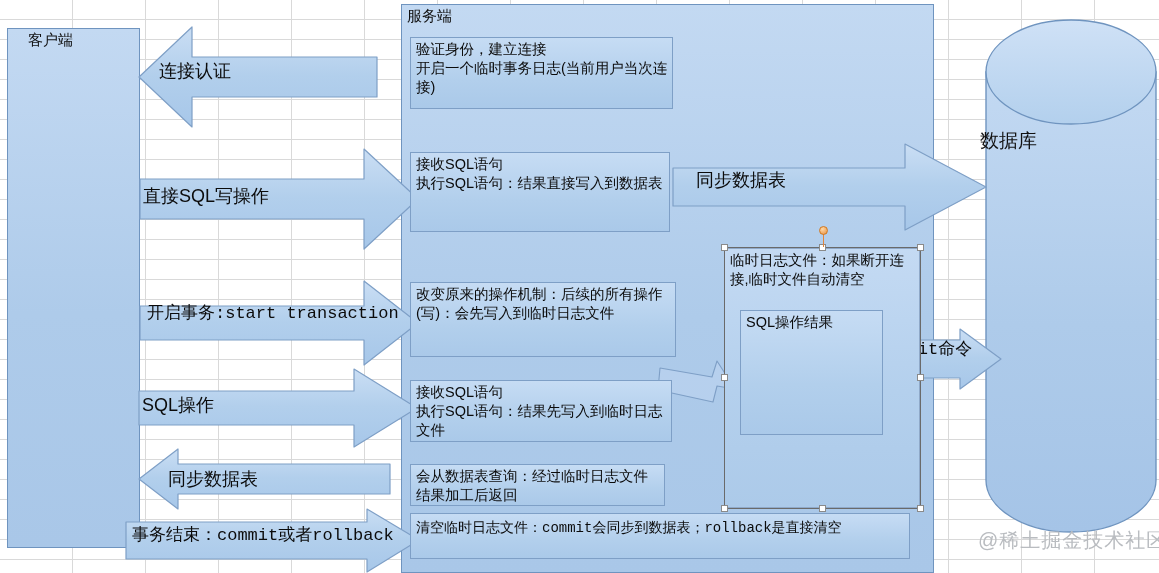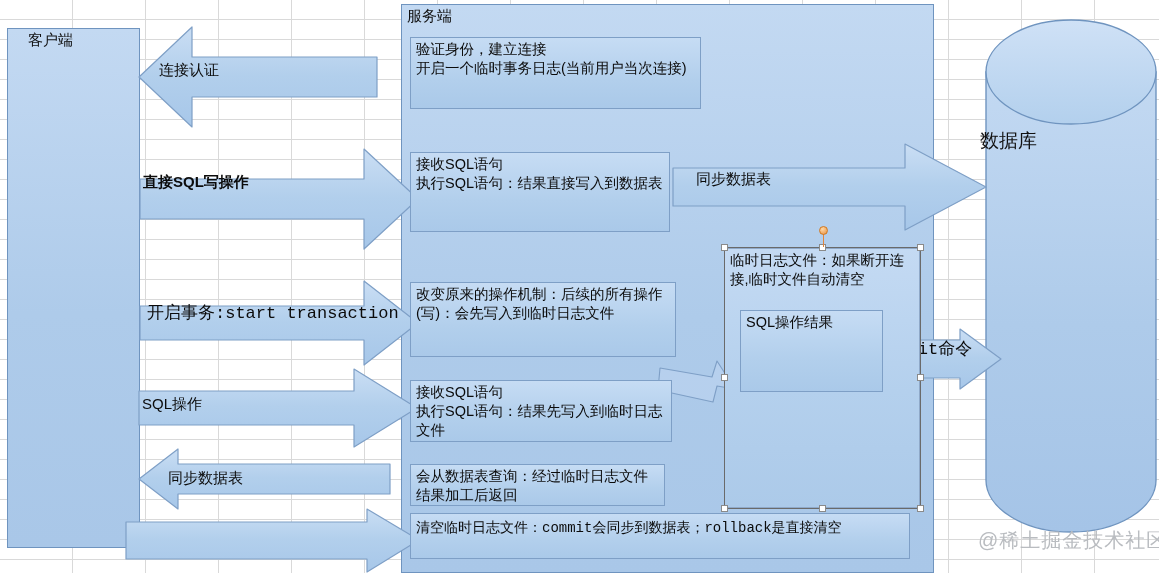--- a/index.html
+++ b/index.html
@@ -36,21 +36,21 @@
     box-sizing:border-box;
     font-size:14.5px;color:#0b0b0b;
     line-height:19px;
     padding:2px 4px 0 5px;
     letter-spacing:0px;
   }
   .txtbox.mono{font-family:"Liberation Mono","DejaVu Sans Mono",monospace;font-size:14px;}
   .arrow{position:absolute;}
   .arrow svg{display:block;width:100%;height:100%;overflow:visible;}
   .arrow-label{
-    position:absolute;font-size:15px;color:#0b0b0b;white-space:nowrap;line-height:1;
+    position:absolute;font-size:18px;color:#0b0b0b;white-space:nowrap;line-height:1;
   }
   .arrow-label.mono{font-family:"Liberation Mono","DejaVu Sans Mono",monospace;font-size:17px;}
   .cyl{position:absolute;}
   .handle{
     position:absolute;width:7px;height:7px;background:#ffffff;
     border:1px solid #8a8a8a;box-sizing:border-box;
   }
   .rot-stem{position:absolute;width:1px;background:#e0853c;}
   .rot-knob{
     position:absolute;width:9px;height:9px;border-radius:50%;
@@ -113,21 +113,21 @@
       <defs>
         <linearGradient id="ag2" x1="0" y1="0" x2="0" y2="1">
           <stop offset="0%" stop-color="#cadef4"></stop>
           <stop offset="48%" stop-color="#b2cfec"></stop>
           <stop offset="100%" stop-color="#a7c7e9"></stop>
         </linearGradient>
       </defs>
       <path d="M1,31 L225,31 L225,1 L279,51 L225,101 L225,71 L1,71 Z" fill="url(#ag2)" stroke="#7e9fc6" stroke-width="1.2" stroke-linejoin="round"></path>
     </svg>
   </div>
-  <div class="arrow-label" style="left:143px;top:174px;font-weight:bold;">直接SQL写操作</div>
+  <div class="arrow-label" style="left:143px;top:187px;">直接SQL写操作</div>
 
   <div class="arrow" style="left:139px;top:280px;width:280px;height:86px;">
     <svg viewBox="0 0 280 86" preserveAspectRatio="none">
       <defs>
         <linearGradient id="ag3" x1="0" y1="0" x2="0" y2="1">
           <stop offset="0%" stop-color="#cadef4"></stop>
           <stop offset="48%" stop-color="#b2cfec"></stop>
           <stop offset="100%" stop-color="#a7c7e9"></stop>
         </linearGradient>
       </defs>
@@ -169,20 +169,21 @@
       <defs>
         <linearGradient id="ag6" x1="0" y1="0" x2="0" y2="1">
           <stop offset="0%" stop-color="#cadef4"></stop>
           <stop offset="48%" stop-color="#b2cfec"></stop>
           <stop offset="100%" stop-color="#a7c7e9"></stop>
         </linearGradient>
       </defs>
       <path d="M1,14 L242,14 L242,1 L294,32 L242,64 L242,51 L1,51 Z" fill="url(#ag6)" stroke="#7e9fc6" stroke-width="1.2" stroke-linejoin="round"></path>
     </svg>
   </div>
+  <div class="arrow-label mono" style="left:132px;top:527px;">事务结束：commit或者rollback</div>
 
   <div class="arrow" style="left:672px;top:143px;width:315px;height:88px;">
     <svg viewBox="0 0 315 88" preserveAspectRatio="none">
       <defs>
         <linearGradient id="ag7" x1="0" y1="0" x2="0" y2="1">
           <stop offset="0%" stop-color="#cadef4"></stop>
           <stop offset="48%" stop-color="#b2cfec"></stop>
           <stop offset="100%" stop-color="#a7c7e9"></stop>
         </linearGradient>
       </defs>
@@ -204,38 +205,38 @@
     </svg>
   </div>
   <div class="arrow-label mono" style="left:877px;top:341px;">commit命令</div>
 
   <div class="arrow" style="left:655px;top:358px;width:82px;height:52px;">
     <svg viewBox="0 0 82 52" preserveAspectRatio="none">
       <path d="M3,32 L58,44 L62,28 L80,31 L62,3 L57,19 L5,10 Z" fill="#bfd6f0" fill-opacity="0.55" stroke="#7e9fc6" stroke-width="1.1" stroke-linejoin="round"></path>
     </svg>
   </div>
 
-  <div class="txtbox" style="left:410px;top:37px;width:291px;height:72px;white-space:pre-line;">验证身份，建立连接
+  <div class="txtbox" style="left:410px;top:37px;width:263px;height:72px;white-space:pre-line;">验证身份，建立连接
 开启一个临时事务日志(当前用户当次连接)</div>
 
   <div class="txtbox" style="left:410px;top:152px;width:260px;height:80px;white-space:pre-line;">接收SQL语句
 执行SQL语句：结果直接写入到数据表</div>
 
   <div class="txtbox" style="left:410px;top:282px;width:266px;height:75px;">改变原来的操作机制：后续的所有操作(写)：会先写入到临时日志文件</div>
 
   <div class="txtbox" style="left:410px;top:380px;width:262px;height:62px;white-space:pre-line;">接收SQL语句
 执行SQL语句：结果先写入到临时日志文件</div>
 
   <div class="txtbox" style="left:410px;top:464px;width:255px;height:42px;">会从数据表查询：经过临时日志文件结果加工后返回</div>
 
   <div class="txtbox mono" style="left:410px;top:513px;width:500px;height:46px;white-space:nowrap;padding-top:5px;">清空临时日志文件：commit会同步到数据表；rollback是直接清空</div>
 
   <div class="txtbox" style="left:724px;top:248px;width:196px;height:260px;background:linear-gradient(to bottom,#c4daf3 0%,#b4d0ed 55%,#accae9 100%);border:1px solid #8fa9c9;">临时日志文件：如果断开连接,临时文件自动清空</div>
 
-  <div class="txtbox" style="left:740px;top:310px;width:143px;height:82px;">SQL操作结果</div>
+  <div class="txtbox" style="left:740px;top:310px;width:143px;height:125px;">SQL操作结果</div>
 
   <div class="sel-edge" style="left:724px;top:247px;width:197px;height:1px;"></div>
   <div class="sel-edge" style="left:724px;top:508px;width:197px;height:1px;"></div>
   <div class="sel-edge" style="left:724px;top:247px;width:1px;height:262px;"></div>
   <div class="sel-edge" style="left:920px;top:247px;width:1px;height:262px;"></div>
 
   <div class="handle" style="left:721px;top:244px;"></div>
   <div class="handle" style="left:819px;top:244px;"></div>
   <div class="handle" style="left:917px;top:244px;"></div>
   <div class="handle" style="left:721px;top:374px;"></div>

